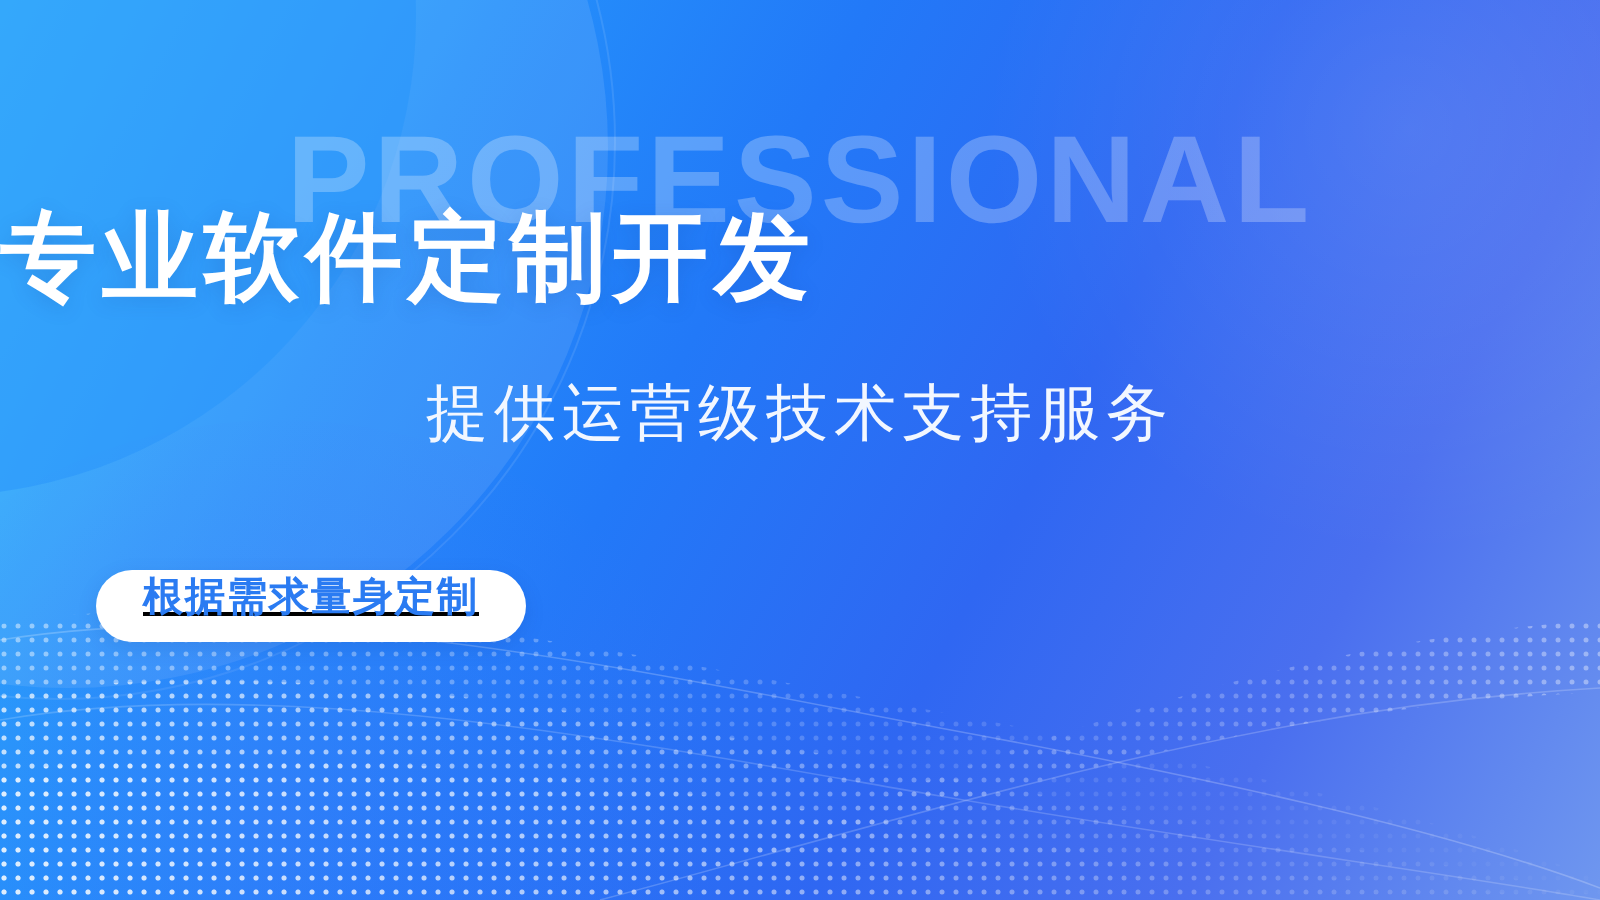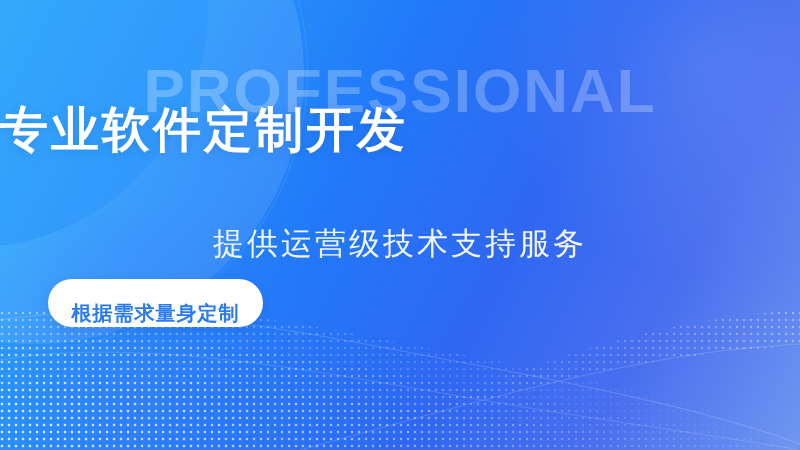--- a/index.html
+++ b/index.html
@@ -137,43 +137,43 @@
     left: 0;
     right: 0;
     top: 188px;
     text-align: center;
     font-size: 31px;
     font-weight: 400;
     letter-spacing: 3px;
     line-height: 1.2;
     color: #f2f7ff;
     white-space: nowrap;
-    margin-top: 37px;
   }
 
   
   .pill-row {
     position: absolute;
     left: 48px;
     top: 279px;
     width: 704px;
     height: 48px;
     display: flex;
     justify-content: space-between;
     align-items: center;
   }
   .pill {
     width: 215px;
-    height: 48px;
+    height: 36px;
     border-radius: 24px;
     background: #ffffff;
     display: flex;
-    align-items: flex-end;
+    align-items: flex-start;
     justify-content: center;
     box-shadow: 0 3px 10px rgba(18,52,140,0.13);
+    text-decoration: underline;
   }
   .pill-label {
     font-size: 20px;
     font-weight: 700;
     letter-spacing: 1px;
     color: #2a7bf2;
     white-space: nowrap;
   }
 </style>
 </head>

